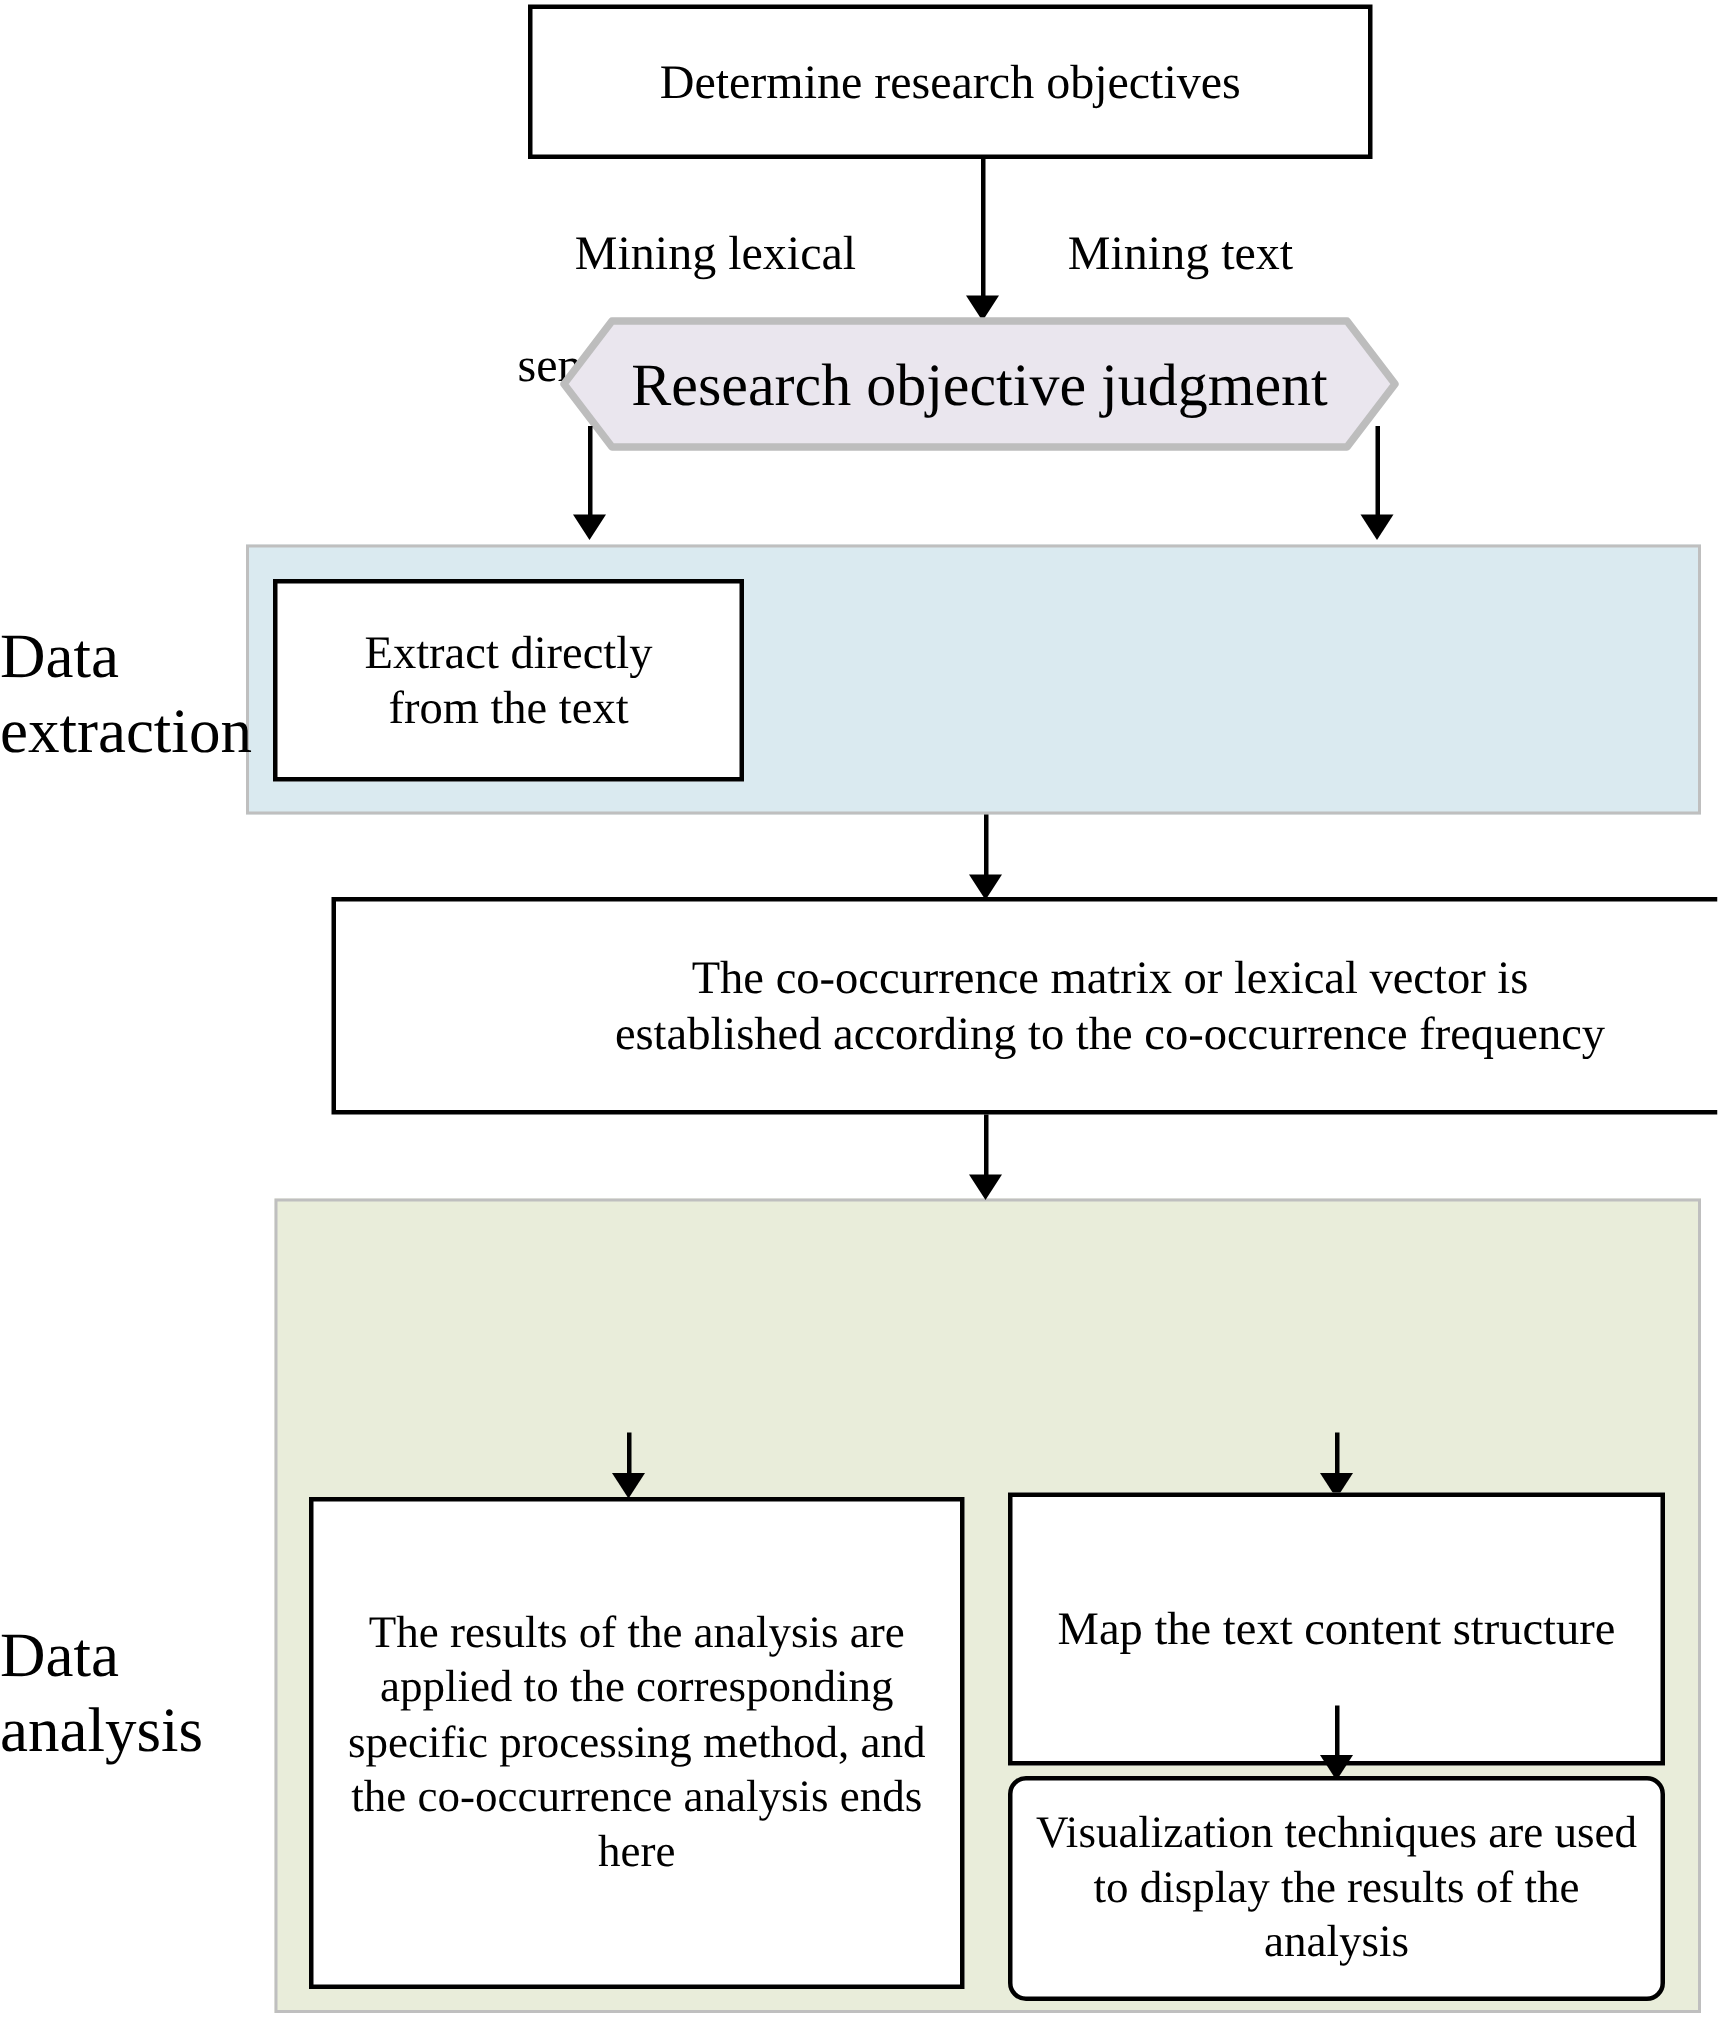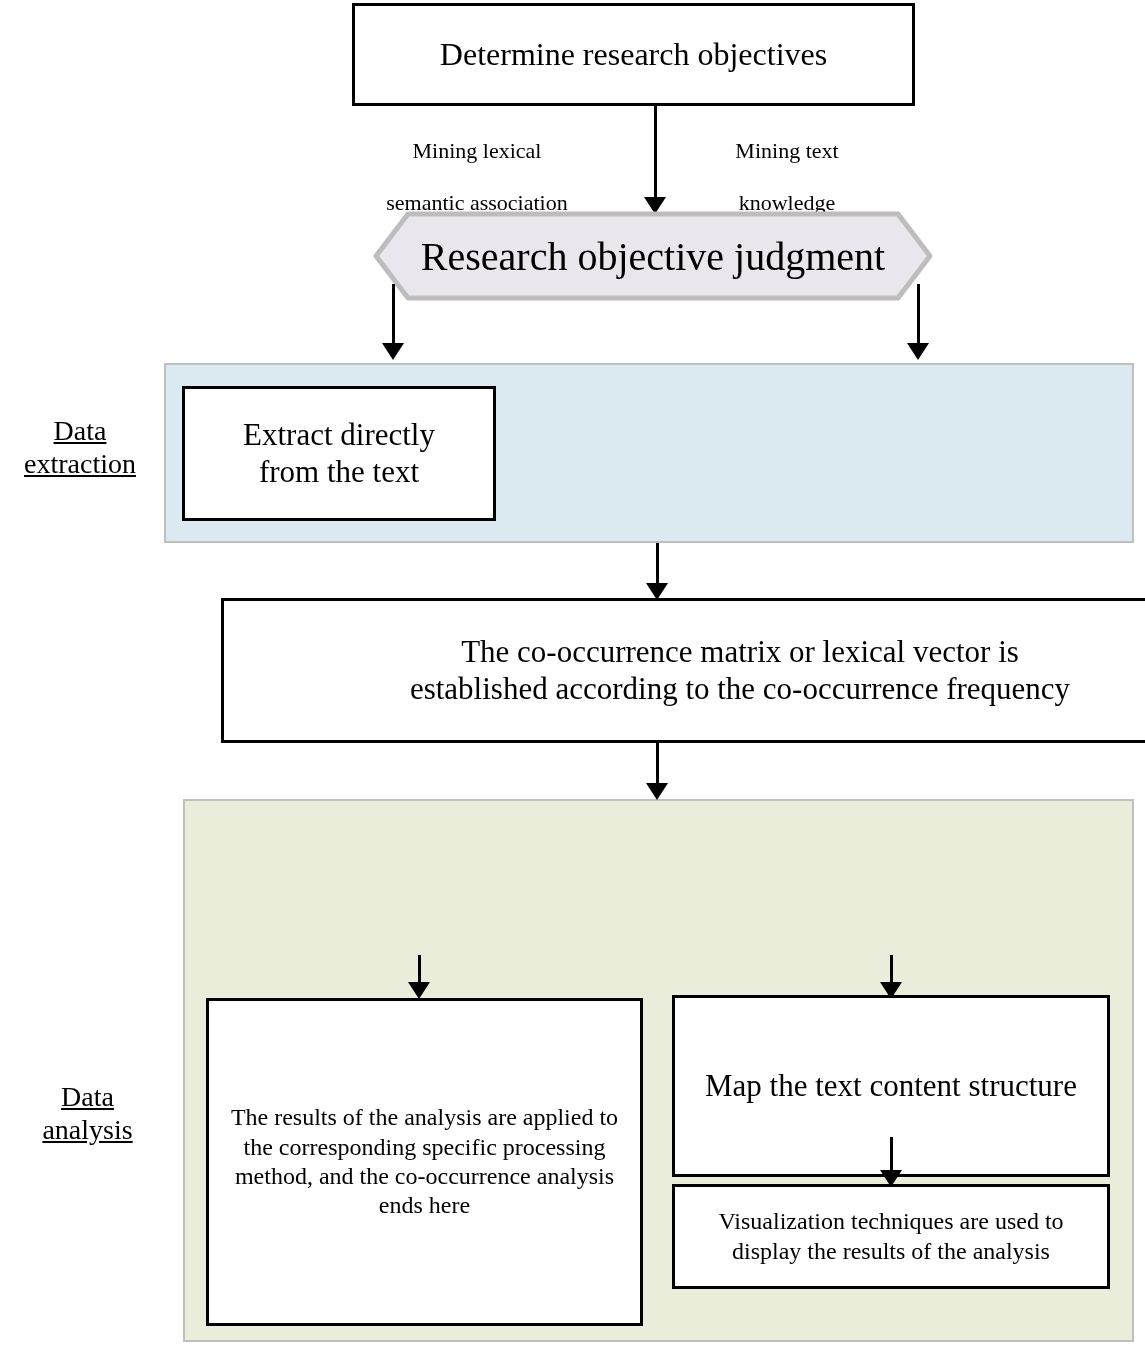--- a/index.html
+++ b/index.html
@@ -38,24 +38,22 @@
     position: absolute;
     box-sizing: border-box;
     border: 2px solid #bfbfbf;
   }
   .group-extract { background: #daeaf0; }
   .group-analysis { background: #e9edda; }
 
   
   .stage-label {
     position: absolute;
-    text-align: center;
     line-height: 1.18;
-    font-size: 28px;
-    text-decoration: underline;
+    font-size: 42px;
   }
 
   
   .hexwrap { position: absolute; }
   .hexwrap svg { display: block; }
   .hex-text {
     position: absolute;
     left: 0; top: 0;
     width: 100%; height: 100%;
     display: flex;
@@ -75,30 +73,30 @@
     position: absolute;
     width: 0; height: 0;
     border-left: 11px solid transparent;
     border-right: 11px solid transparent;
     border-top: 17px solid #000000;
   }
 
   
   .edge-label {
     position: absolute;
-    font-size: 22px;
+    font-size: 32px;
     line-height: 1.18;
     text-align: center;
     white-space: pre-line;
   }
 
   
   .fs-32 { font-size: 32px; }
   .fs-31 { font-size: 31px; }
-  .fs-30 { font-size: 24px; justify-content: center; }
+  .fs-30 { font-size: 30px; justify-content: center; }
 </style>
 </head>
 <body>
 
 <div id="canvas">
 
   <div class="group group-extract" style="left:164px; top:363px; width:970px; height:180px;"></div>
 
   <div class="group group-analysis" style="left:183px; top:799px; width:951px; height:543px;"></div>
 
@@ -174,17 +172,17 @@
     <span>The results of the analysis are applied to the corresponding specific processing method, and the co-occurrence analysis ends here</span>
   </div>
 
   <div class="pbox fs-31" style="left:672px; top:995px; width:438px; height:182px;">
     <span>Map the text content structure</span>
   </div>
 
   <div class="vline" style="left:890px; top:1137px; height:36px;"></div>
   <div class="arrowhead" style="left:880px; top:1170px;"></div>
 
-  <div class="pbox fs-30" style="left:672px; top:1184px; width:438px; height:105px; line-height:1.22;">
+  <div class="pbox fs-30" style="left:672px; top:1184px; width:438px; height:150px; line-height:1.22;border-radius:12px;">
     <span>Visualization techniques are used to display the results of the analysis</span>
   </div>
 
 </div>
 
 </body></html>

